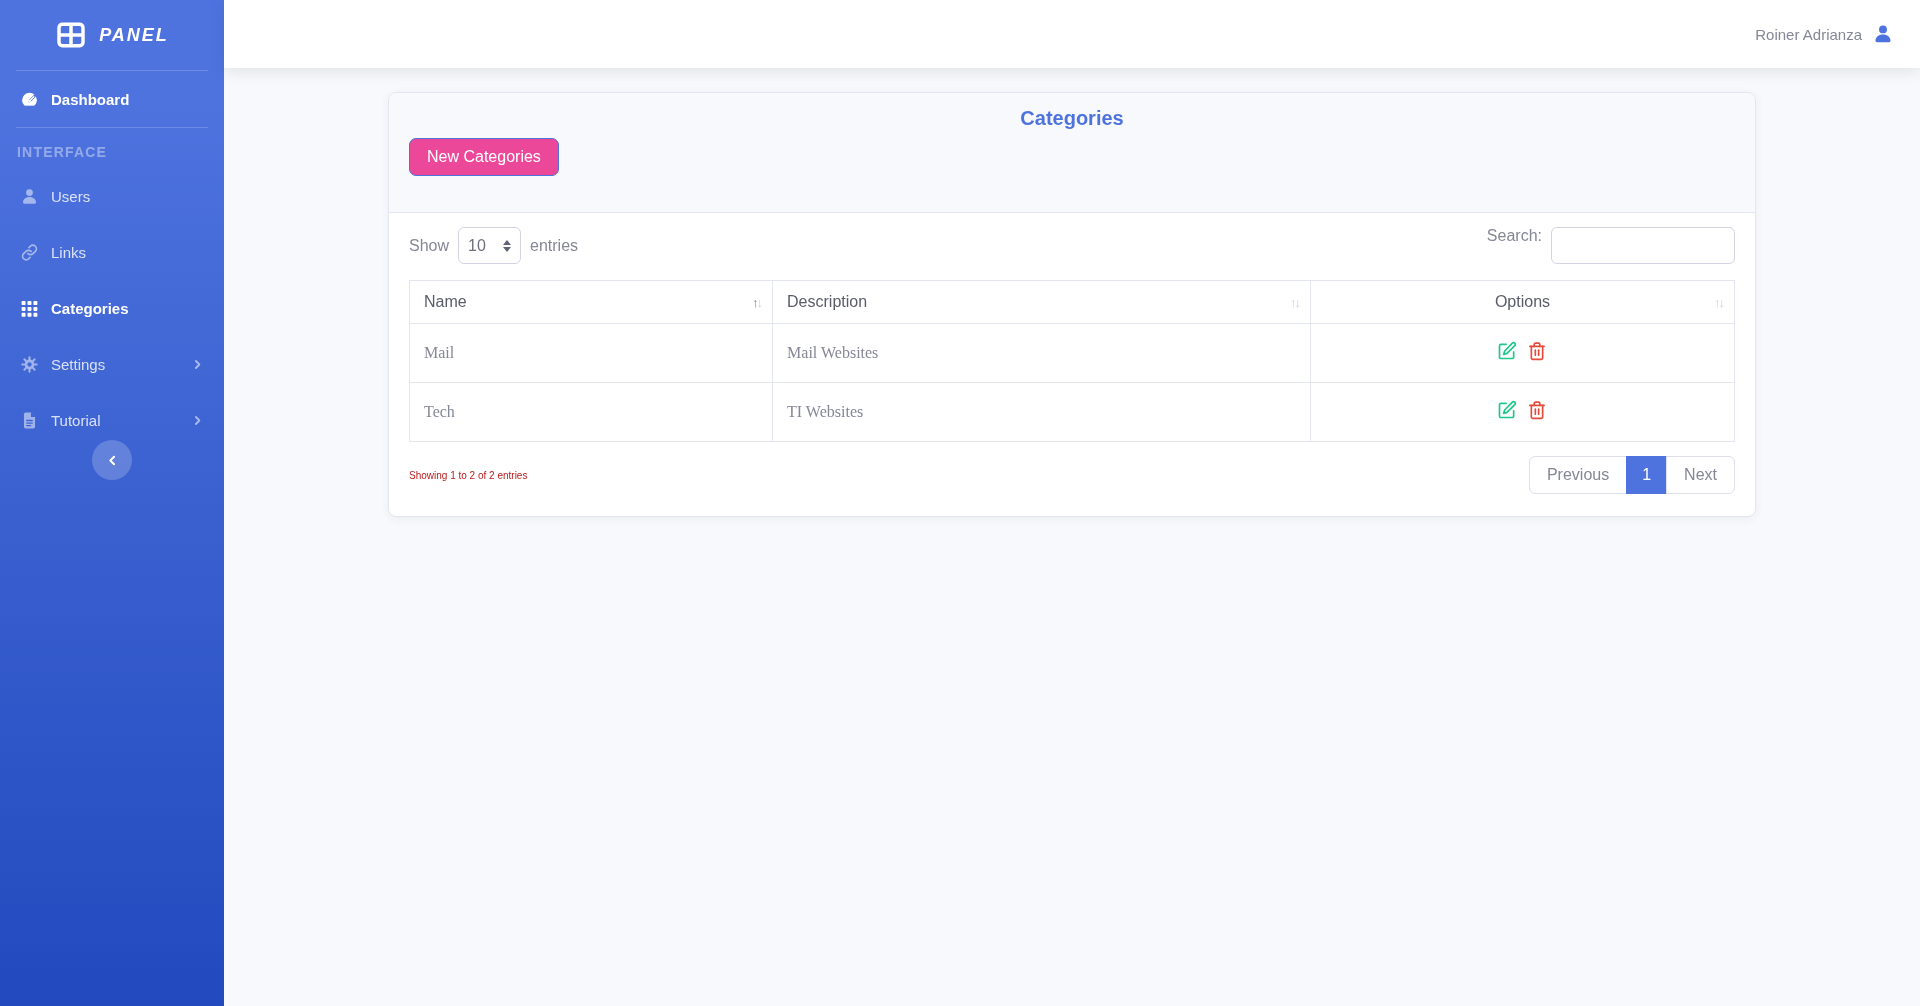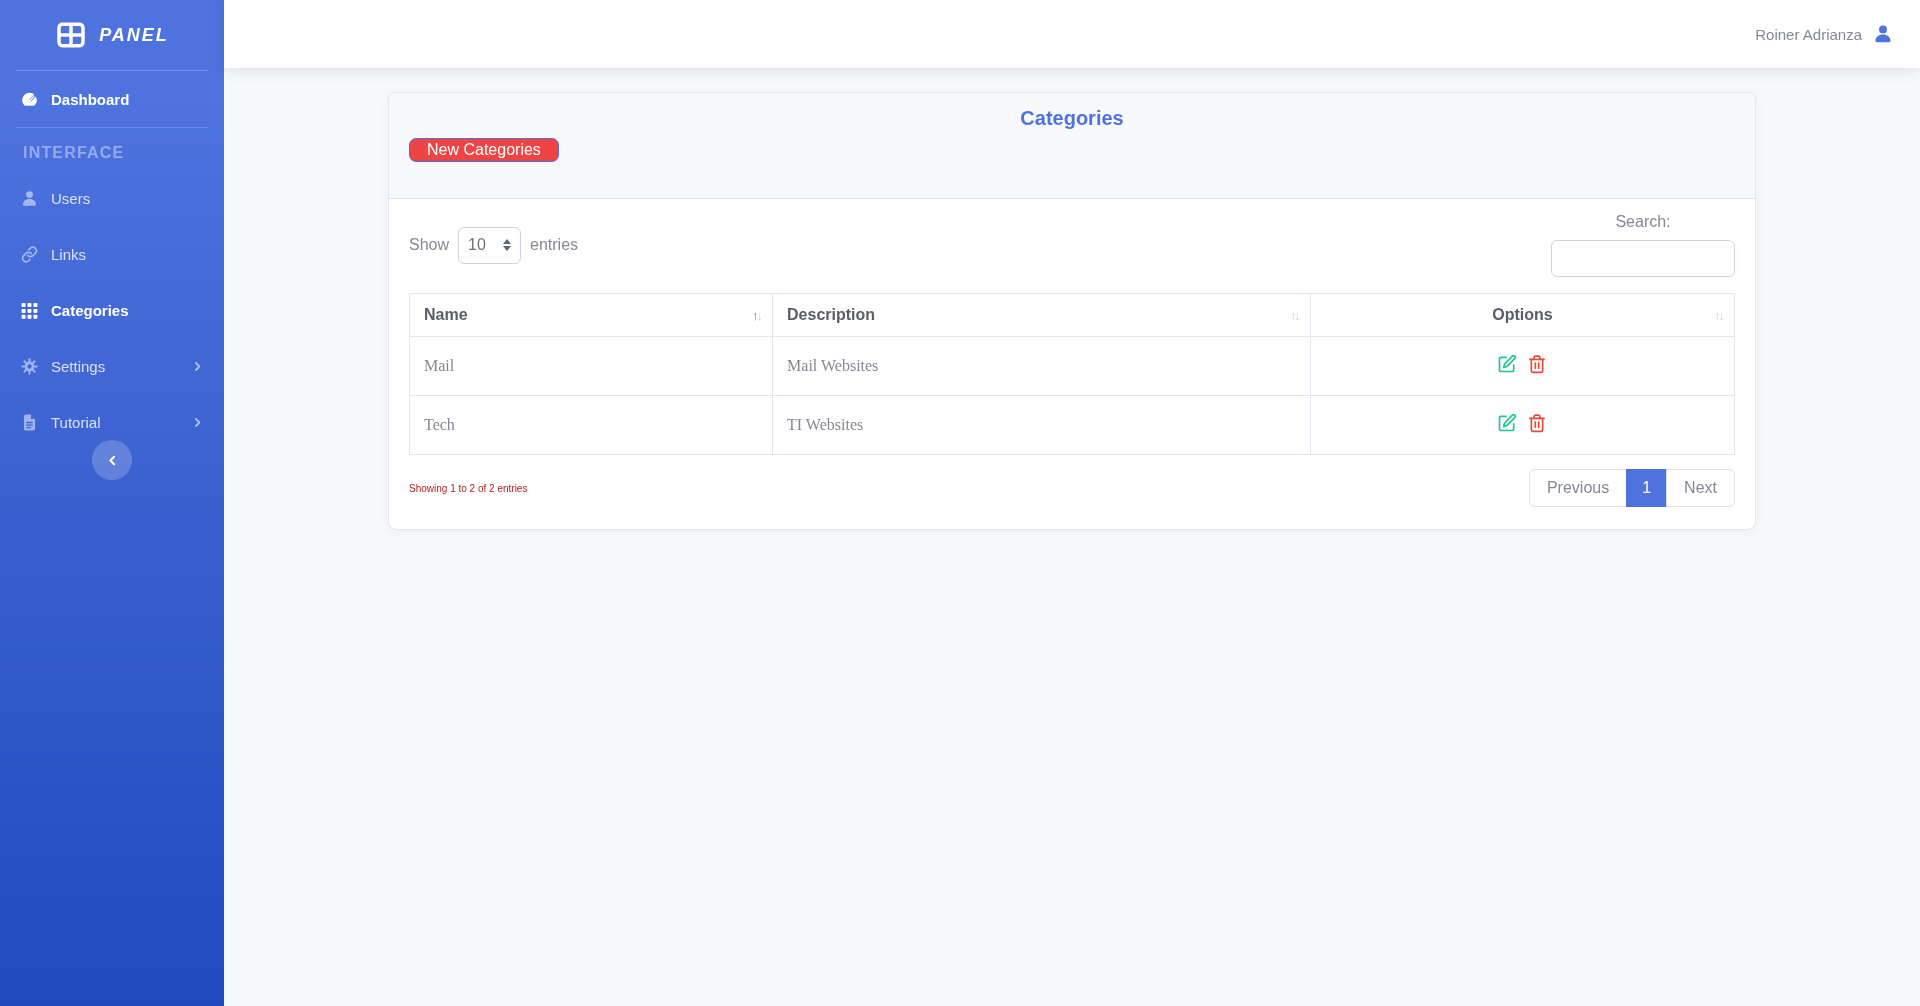--- a/index.html
+++ b/index.html
@@ -19,21 +19,21 @@
     color:#fff; position:relative;
   }
   .brand {
     height:70px; display:flex; align-items:center; justify-content:center;
     gap:12px; cursor:pointer;font-style:italic;
   }
   .brand-icon { width:32px; height:32px; color:#fff; }
   .brand-text { font-size:18px; font-weight:bold; letter-spacing:2px; color:#fff; }
   .sdivider { border:0; border-top:1px solid rgba(255,255,255,0.18); margin:0 16px; }
   .nav-heading {
-    margin:16px 23px 8px; font-size:16px; font-weight:bold;
+    margin:16px 17px 8px; font-size:14px; font-weight:bold;
     letter-spacing:1.2px; color:rgba(255,255,255,0.4); text-transform:uppercase;
   }
   .nav-item {
     display:flex; align-items:center; gap:12px;
     height:56px; padding:0 20px;
     font-size:15px; color:rgba(255,255,255,0.8);
     text-decoration:none; cursor:pointer;
   }
   .nav-item .nicon { width:19px; height:19px; color:rgba(255,255,255,0.5); flex:0 0 19px; }
   .nav-item.active { color:#fff; font-weight:bold; }
@@ -68,49 +68,49 @@
   }
   .card-header {
     background:#f8f9fc; border-bottom:1px solid #e3e6f0;
     border-radius:8px 8px 0 0; padding:14px 20px 36px;
   }
   .card-title {
     margin:0 0 8px; text-align:center;
     font-size:20px; font-weight:bold; color:#4e73df;
   }
   .btn-primary {
-    display:inline-block; background:#ef4444; color:#fff;
+    display:inline-block; background:#ec4899; color:#fff;
     border:1px solid #4e73df; border-radius:7px;
-    font-size:16px; font-family:inherit; padding:2px 17px; cursor:pointer;
+    font-size:16px; font-family:inherit; padding:9px 17px; cursor:pointer;
   }
   .card-body { padding:14px 20px 22px; }
 
   .dt-controls { display:flex; justify-content:space-between; align-items:center; font-size:16px; color:#858796; }
   .dt-length { display:flex; align-items:center; gap:9px; }
   .entries-select {
     display:inline-flex; align-items:center; justify-content:space-between;
     width:63px; height:37px; background:#fff;
     border:1px solid #d1d3e2; border-radius:6px; padding:0 9px;
     color:#6e707e; cursor:pointer;
   }
   .entries-select .arrows { display:flex; flex-direction:column; gap:2px; }
   .entries-select .arrows i { display:block; width:0; height:0; border-left:4px solid transparent; border-right:4px solid transparent; }
   .arrow-up { border-bottom:5px solid #5f6377; }
   .arrow-down { border-top:5px solid #5f6377; }
-  .dt-search { display:flex; align-items:center; gap:9px;flex-direction:column; }
+  .dt-search { display:flex; align-items:flex-start; gap:9px; }
   .dt-search input {
     width:184px; height:37px; border:1px solid #d1d3e2; border-radius:6px;
     background:#fff; padding:0 10px; font-size:16px; font-family:inherit;
     color:#6e707e; outline:none;
   }
 
   table.dataTable { width:100%; border-collapse:collapse; margin-top:16px; }
   .dataTable th, .dataTable td { border:1px solid #e3e6f0; }
   .dataTable th {
-    font-size:16px; font-weight:bold; color:#5a5c69;
+    font-size:16px; font-weight:normal; color:#5a5c69;
     text-align:left; padding:12px 14px; position:relative; cursor:pointer;
     background:#fff;
   }
   .dataTable th.c-center { text-align:center;margin-left:15px; }
   .sort { position:absolute; right:11px; top:50%; transform:translateY(-50%); font-size:13px; letter-spacing:-2px; }
   .sort .on  { color:#767a8d; }
   .sort .off { color:#ccd0dd; }
   .dataTable td { font-size:16px; color:#858796; padding:17px 14px; background:#fff;font-family:Liberation Serif, serif; }
   .dataTable td.c-center { text-align:center; }
   .row-actions { display:inline-flex; align-items:center; gap:10px; }

